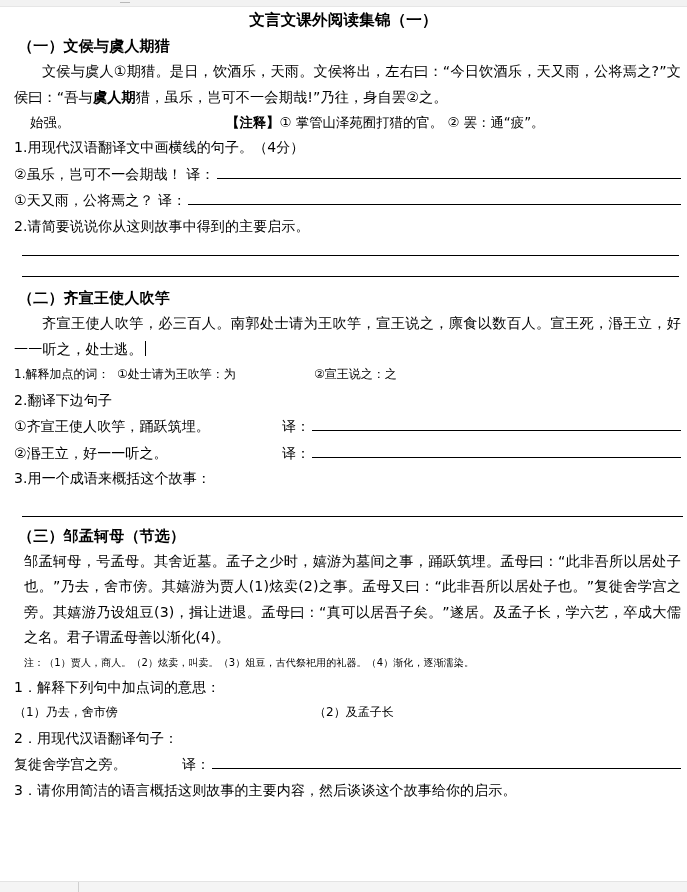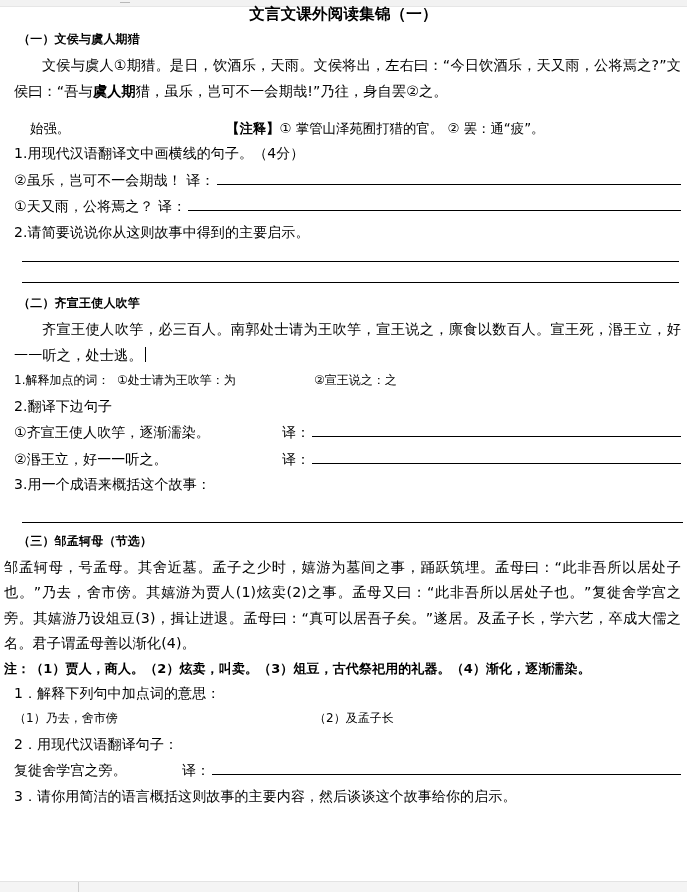--- a/index.html
+++ b/index.html
@@ -41,62 +41,61 @@
   .edge-band-bottom::after {
     content: "";
     position: absolute;
     left: 78px; top: 0px;
     width: 1px; height: 10px;
     background: #cfcfcf;
   }
 
   .page {
     position: absolute;
-    top: 1px; left: 0;
+    top: 7px; left: 0;
     width: 687px;
     padding: 0;
   }
 
   .doc-title {
     text-align: center;
     font-size: 15.5px;
     font-weight: bold;
     line-height: 22px;
     letter-spacing: 0.2px;
     margin: 2px 0 4px 0;
   }
 
   .sec-head {
-    font-size: 12px;
+    font-size: 15px;
     font-weight: bold;
     line-height: 23px;
     margin: 0 0 1px 18px;
     letter-spacing: 0.2px;
-    font-family: Liberation Mono, monospace;
   }
 
   .para {
     font-size: 14.2px;
     line-height: 25.5px;
     margin: 0 6px 0 14px;
     text-align: justify;
     letter-spacing: 0.1px;
   }
   .para.indent {
     text-indent: 28px;
   }
   .para.tight {
-    margin-left: 4px;
+    margin-left: 24px;
   }
   .para b { font-weight: bold; }
 
   .note-row {
     font-size: 13.4px;
     line-height: 24px;
-    margin: 13px 0 0 14px;
+    margin: 1px 0 0 14px;
     display: flex;
     align-items: baseline;
   }
   .note-row .left-cell {
     width: 212px;
     flex: 0 0 212px;
     text-indent: 16px;
   }
   .note-row .right-cell { flex: 1; }
 
@@ -205,42 +204,42 @@
   <div class="para indent"><span>齐宣王使人吹竽，必三百人。南郭处士请为王吹竽，宣王说之，廪食以数百人。宣王死，湣王立，好一一听之，处士逃。</span><span class="caret"></span></div>
 
   <div class="two-col">
     <span class="c1"><span>1.解释加点的词：</span>&nbsp;&nbsp;<span>①处士请为王吹竽：为</span></span>
     <span class="c2">②宣王说之：之</span>
   </div>
 
   <div class="q block">2.翻译下边句子</div>
 
   <div class="q">
-    <span class="label-cell w-prefix-a">①齐宣王使人吹竽，逐渐濡染。</span>
+    <span class="label-cell w-prefix-a">①齐宣王使人吹竽，踊跃筑埋。</span>
     <span>译：</span>
     <span class="blank"></span>
   </div>
 
   <div class="q">
     <span class="label-cell w-prefix-b">②湣王立，好一一听之。</span>
     <span>译：</span>
     <span class="blank"></span>
   </div>
 
   <div class="q block">3.用一个成语来概括这个故事：</div>
 
   <div class="spacer-24"></div>
   <hr class="rule wide">
   <div class="spacer-8"></div>
 
   <div class="sec-head">（三）邹孟轲母（节选）</div>
 
   <div class="para tight">邹孟轲母，号孟母。其舍近墓。孟子之少时，嬉游为墓间之事，踊跃筑埋。孟母曰：“此非吾所以居处子也。”乃去，舍市傍。其嬉游为贾人(1)炫卖(2)之事。孟母又曰：“此非吾所以居处子也。”复徙舍学宫之旁。其嬉游乃设俎豆(3)，揖让进退。孟母曰：“真可以居吾子矣。”遂居。及孟子长，学六艺，卒成大儒之名。君子谓孟母善以渐化(4)。</div>
 
-  <div class="para tight" style="font-size:13px;line-height:24px;font-weight:bold;">注：（1）贾人，商人。（2）炫卖，叫卖。（3）俎豆，古代祭祀用的礼器。（4）渐化，逐渐濡染。</div>
+  <div class="para tight" style="font-size:10px;line-height:24px;">注：（1）贾人，商人。（2）炫卖，叫卖。（3）俎豆，古代祭祀用的礼器。（4）渐化，逐渐濡染。</div>
 
   <div class="q block">1．解释下列句中加点词的意思：</div>
 
   <div class="two-col q-indent">
     <span class="c1">（1）乃去，舍市傍</span>
     <span class="c2">（2）及孟子长</span>
   </div>
 
   <div class="q block">2．用现代汉语翻译句子：</div>
 

